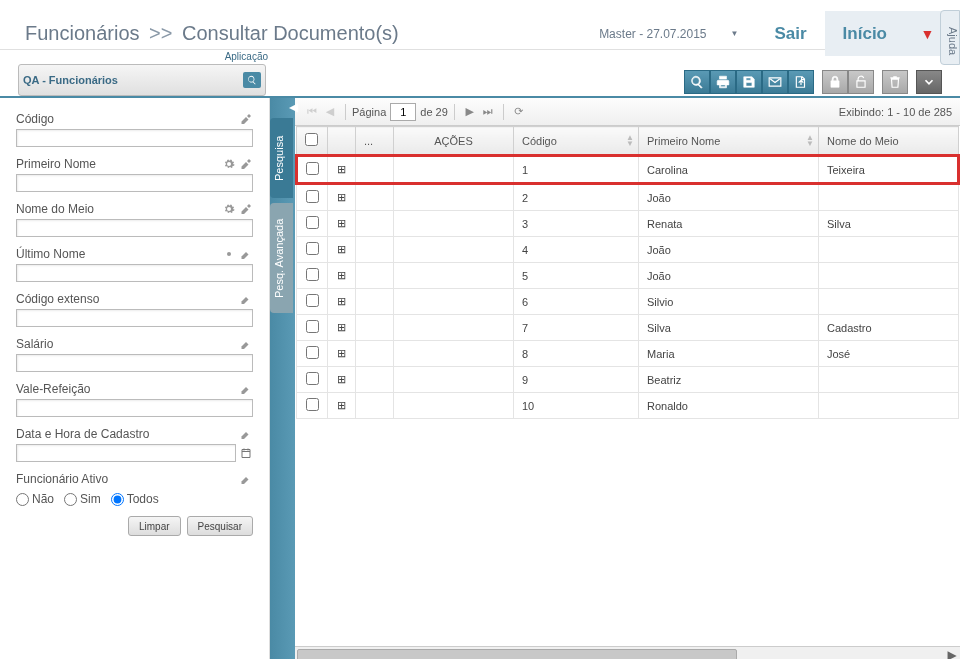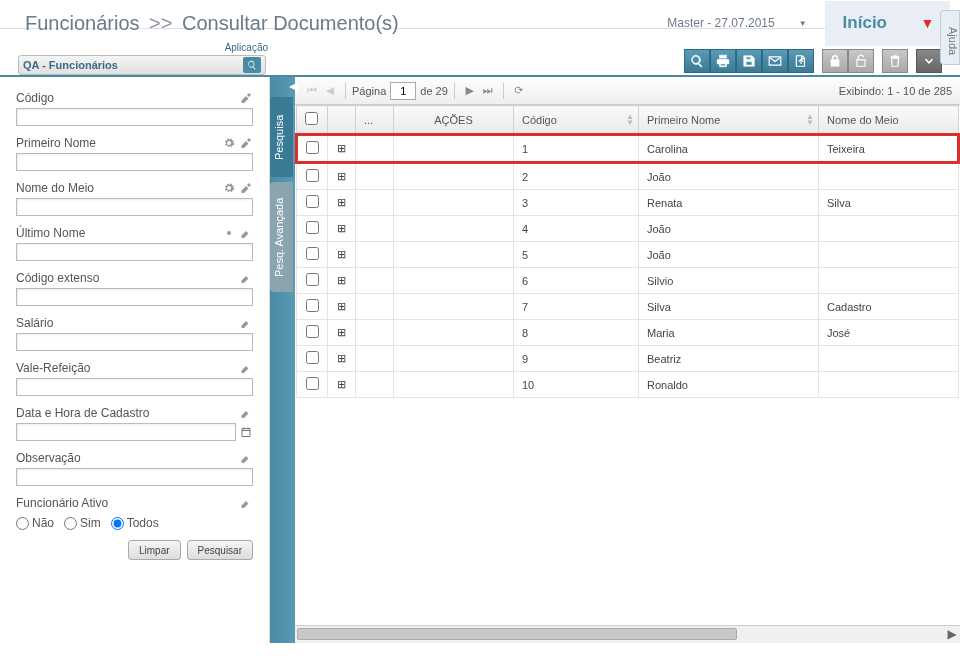--- a/index.html
+++ b/index.html
@@ -1,36 +1,36 @@
 <!DOCTYPE html>
 <html><head>
 <meta charset="utf-8">
 <style>
 * { box-sizing: border-box; margin: 0; padding: 0; font-family: Arial, sans-serif; }
 body { background: #fff; font-size: 12px; color: #333; overflow: hidden; }
 
 .app { width: 960px; height: 659px; position: relative; }
 
 
-.header { height: 29px; display: flex; align-items: center; padding: 18px 10px 0 25px; border-bottom: 1px solid #e0e0e0; }
+.header { height: 50px; display: flex; align-items: center; padding: 18px 10px 0 25px; border-bottom: 1px solid #e0e0e0; }
 .breadcrumb { flex: 1; font-size: 20px; color: #6b7a8a; font-weight: 300; }
 .breadcrumb .sep { color: #8a99a8; margin: 0 4px; }
 .master-info { color: #6b7a8a; font-size: 12px; margin-right: 24px; }
 .master-drop { color: #6b7a8a; font-size: 8px; margin-right: 18px; cursor: pointer; }
 .hdr-btn { display: inline-flex; align-items: center; justify-content: center; height: 45px; padding: 0 18px; font-size: 17px; font-weight: bold; cursor: pointer; }
 .hdr-sair { color: #4a8aa5; }
 .hdr-inicio { color: #4a8aa5; background: #e8eef3; }
 .hdr-triangle { width: 45px; height: 45px; background: #e8eef3; display: inline-flex; align-items: center; justify-content: center; color: #d9302e; font-size: 14px; cursor: pointer; }
 .ajuda-tab { position: absolute; right: 0; top: 10px; width: 20px; height: 55px; background: #e8eef3; border: 1px solid #c0ced8; writing-mode: vertical-rl; text-align: center; font-size: 11px; color: #6b7a8a; cursor: pointer; border-radius: 4px 0 0 4px; padding-top: 8px; }
 
 
 .subhdr { height: 48px; padding: 4px 18px 0 18px; display: flex; align-items: flex-end; border-bottom: 2px solid #4a8aa5; text-align: right; }
 .app-block { flex: 0 0 250px; }
 .app-lbl { font-size: 10px; color: #3a6a85; margin-bottom: 2px; }
-.app-combo { display: flex; align-items: center; width: 248px; height: 20px; background: linear-gradient(#f5f5f5,#e0e0e0); border: 1px solid #bbb; border-radius: 3px; padding: 0 4px; font-size: 11px; color: #3a6a85; font-weight: bold; cursor: pointer; }
+.app-combo { display: flex; align-items: center; width: 248px; height: 32px; background: linear-gradient(#f5f5f5,#e0e0e0); border: 1px solid #bbb; border-radius: 3px; padding: 0 4px; font-size: 11px; color: #3a6a85; font-weight: bold; cursor: pointer; }
 .app-combo .srch { margin-left: auto; width: 18px; height: 16px; background: #4a8aa5; border-radius: 2px; display: flex; align-items: center; justify-content: center; }
 .app-combo .srch svg { width: 10px; height: 10px; fill: #fff; }
 
 .toolbar { margin-left: auto; display: flex; align-items: flex-end; gap: 0; padding-bottom: 2px; }
 .tb-btn { width: 26px; height: 24px; background: linear-gradient(#5a9ab5,#3a7a95); border: 1px solid #2a6a85; display: inline-flex; align-items: center; justify-content: center; cursor: pointer; }
 .tb-btn svg { width: 14px; height: 14px; fill: #fff; stroke: #fff; }
 .tb-sep { width: 8px; }
 .tb-btn.gray { background: linear-gradient(#c8c8c8,#a8a8a8); border-color: #888; }
 .tb-btn.dark { background: linear-gradient(#888,#666); border-color: #555; }
 
@@ -103,20 +103,21 @@
   <div class="ajuda-tab">Ajuda</div>
 
   <div class="header">
     <div class="breadcrumb">
       <span>Funcionários</span>
       <span class="sep">&gt;&gt;</span>
       <span>Consultar Documento(s)</span>
     </div>
     <span class="master-info">Master - 27.07.2015</span>
     <span class="master-drop">▼</span>
+    <span class="hdr-btn hdr-sair">Sair</span>
     <span class="hdr-btn hdr-inicio">Início</span>
     <span class="hdr-triangle">▼</span>
   </div>
 
   <div class="subhdr">
     <div class="app-block">
       <div class="app-lbl">Aplicação</div>
       <div class="app-combo">
         <span>QA - Funcionários</span>
         <span class="srch">
@@ -310,33 +311,20 @@
         <div class="fld-date-row">
           <input class="fld-input" style="">
           <span class="date-icn">
               <svg viewBox="0 0 24 24">
                 <path d="M4 5h16v16H4zM4 9h16M8 3v4M16 3v4" fill="none" stroke="#777" stroke-width="2"></path>
               </svg>
             </span>
         </div>
       </div>
 
-      <div class="fld">
-        <div class="fld-hdr">
-          <span class="fld-lbl">Observação</span>
-          <span class="fld-icons">
-              <span class="clear-icn">
-                <svg viewBox="0 0 24 24">
-                  <path d="M3 17l9-9 5 5-9 9H3z"></path>
-                </svg>
-              </span>
-            </span>
-        </div>
-        <input class="fld-input" style="">
-      </div>
 
       <div class="fld">
         <div class="fld-hdr">
           <span class="fld-lbl">Funcionário Ativo</span>
           <span class="fld-icons">
               <span class="clear-icn">
                 <svg viewBox="0 0 24 24">
                   <path d="M3 17l9-9 5 5-9 9H3z"></path>
                 </svg>
               </span>

